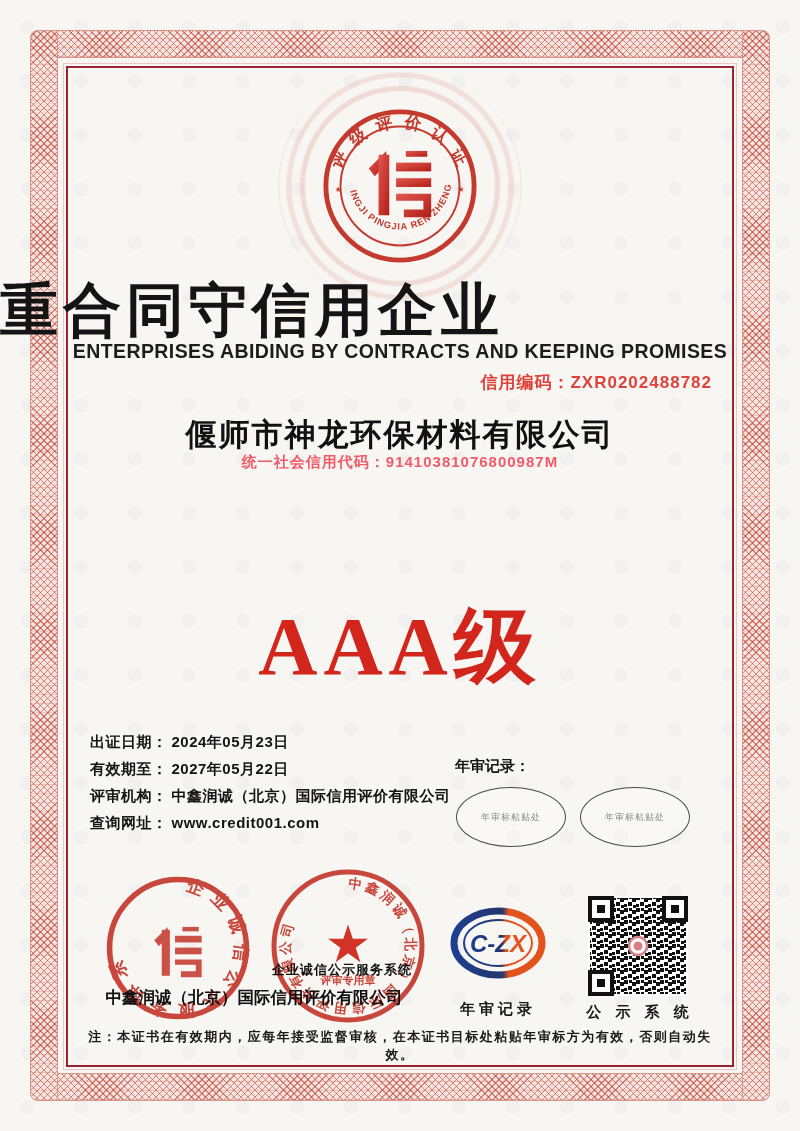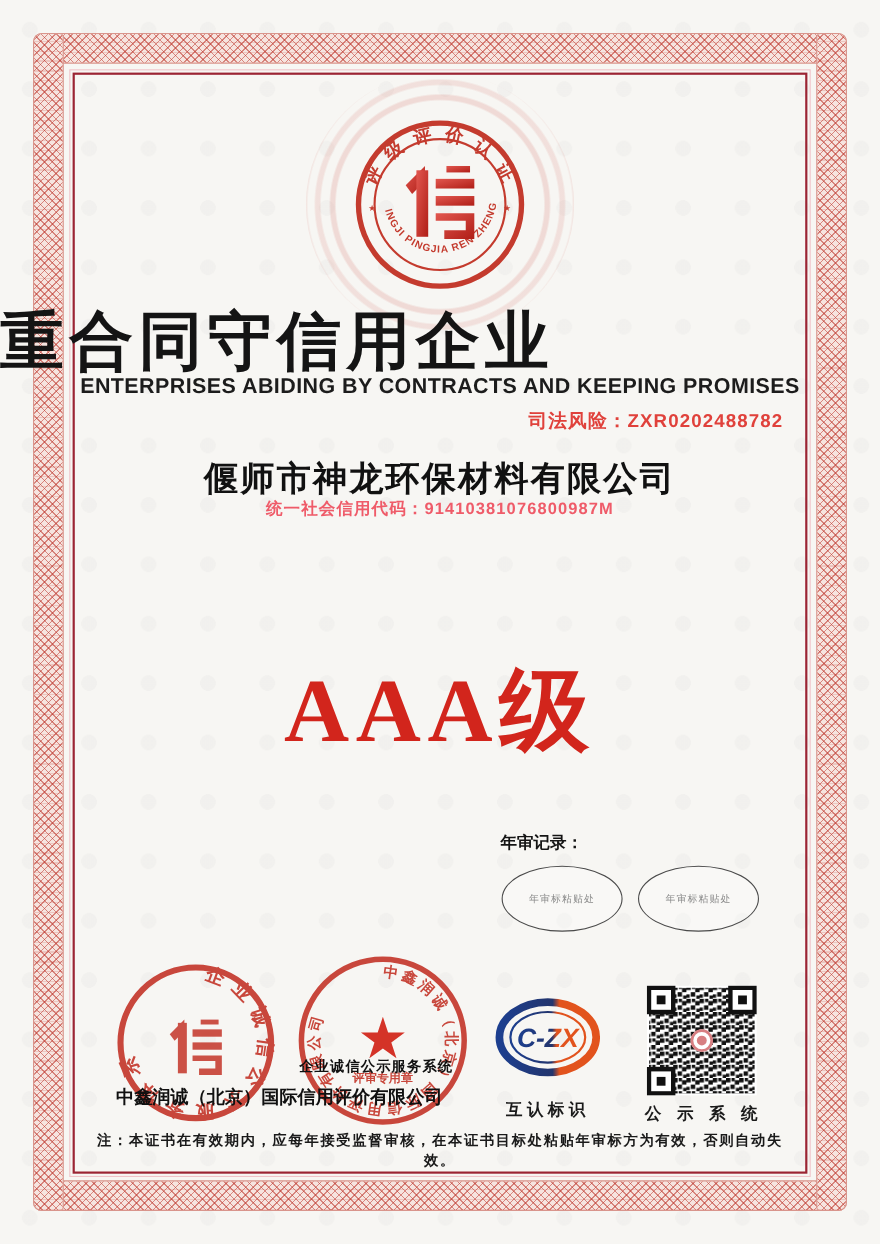--- a/index.html
+++ b/index.html
@@ -112,28 +112,34 @@
       <rect x="58" y="48" width="11" height="62" fill="url(#xinGrad)"></rect>
       <rect x="86" y="44" width="22" height="6" fill="url(#xinGrad)"></rect>
       <rect x="76" y="56" width="36" height="9" fill="url(#xinGrad)"></rect>
       <rect x="76" y="72" width="36" height="9" fill="url(#xinGrad)"></rect>
       <path d="M 76,88 h 36 v 24 h -28 v -8 h 20 v -9 h -28 z" fill="url(#xinGrad)"></path>
     </g>
   </svg>
 
   <div class="title">重合同守信用企业</div>
   <div class="subtitle">ENTERPRISES ABIDING BY CONTRACTS AND KEEPING PROMISES</div>
-  <div class="credit-code"><span>司法风险：</span><span>ZXR0202488782</span></div>
+  <div class="credit-code"><span>信用编码：</span><span>ZXR0202488782</span></div>
 
   <div class="company">偃师市神龙环保材料有限公司</div>
   <div class="uscc"><span>统一社会信用代码：</span><span>91410381076800987M</span></div>
 
 
   <div class="rating">AAA级</div>
 
+  <div class="details">
+    <div class="detail-row"><span class="lab">出证日期：</span><span>2024年05月23日</span></div>
+    <div class="detail-row"><span class="lab">有效期至：</span><span>2027年05月22日</span></div>
+    <div class="detail-row"><span class="lab">评审机构：</span><span>中鑫润诚（北京）国际信用评价有限公司</span></div>
+    <div class="detail-row"><span class="lab">查询网址：</span><span>www.credit001.com</span></div>
+  </div>
 
   <div class="annual-label">年审记录：</div>
   <div class="oval o1">
       <span>年审标粘贴处</span>
     </div>
   <div class="oval o2">
       <span>年审标粘贴处</span>
     </div>
 
   <svg class="bseal s1" viewBox="0 0 160 160">
@@ -175,21 +181,21 @@
         <stop offset="0" stop-color="#1d3f8f"></stop>
           <stop offset="0.55" stop-color="#23356d"></stop>
           <stop offset="0.62" stop-color="#e2531d"></stop>
           <stop offset="1" stop-color="#e2531d"></stop>
       </linearGradient>
     </defs>
     <ellipse cx="48" cy="37" rx="44" ry="32" fill="none" stroke="url(#czxg)" stroke-width="7"></ellipse>
     <ellipse cx="48" cy="37" rx="34" ry="23" fill="none" stroke="url(#czxg)" stroke-width="2"></ellipse>
     <text x="48" y="46" text-anchor="middle" font-size="24" font-weight="bold" font-style="italic" fill="url(#czxg)">C-ZX</text>
   </svg>
-  <div class="czx-cap">互认标识</div>
+  <div class="czx-cap">年审记录</div>
 
   <svg class="qr" viewBox="0 0 100 100">
     <defs>
       <pattern id="qrm" width="12" height="12" patternUnits="userSpaceOnUse">
         <rect x="0" y="0" width="4" height="4" fill="#111"></rect>
         <rect x="8" y="2" width="4" height="4" fill="#111"></rect>
         <rect x="4" y="6" width="4" height="4" fill="#111"></rect>
         <rect x="0" y="8" width="3" height="3" fill="#111"></rect>
         <rect x="9" y="9" width="3" height="3" fill="#111"></rect>
         <rect x="5" y="0" width="3" height="3" fill="#111"></rect>

